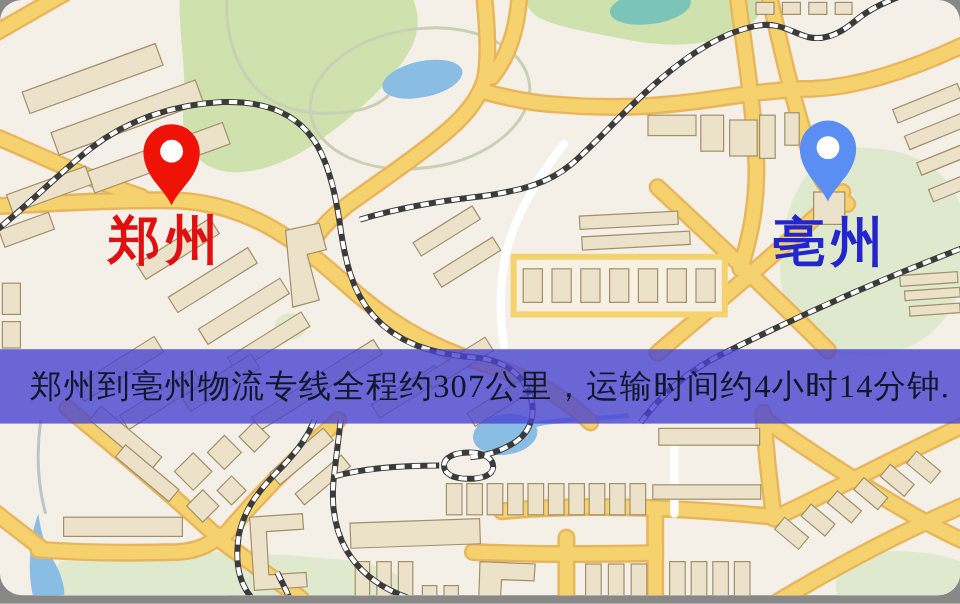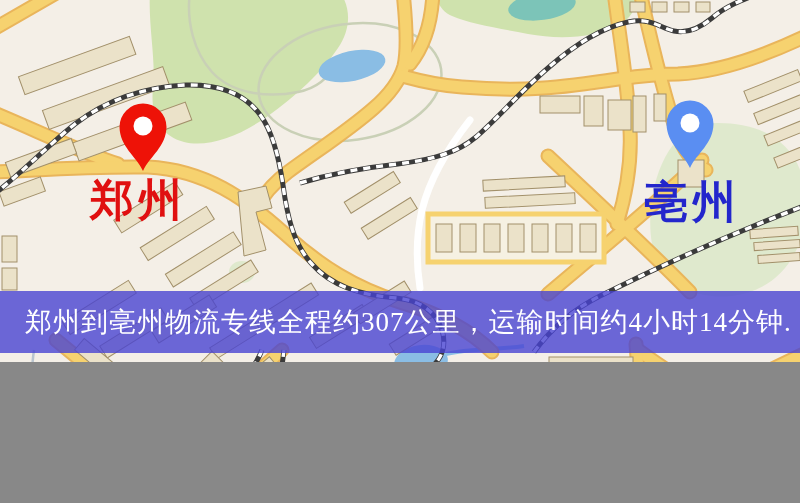--- a/index.html
+++ b/index.html
@@ -1,17 +1,17 @@
 <!DOCTYPE html>
 <html><head>
 <meta charset="utf-8">
 <style>
   html,body{margin:0;padding:0;background:#888;}
-  #screen{position:relative;width:800px;height:362px;overflow:hidden;
-          font-family:"Liberation Serif","DejaVu Serif",serif;}
+  #screen{position:relative;width:800px;height:496px;overflow:hidden;
+          font-family:"Liberation Serif","DejaVu Serif",serif;border-radius:18px;}
   #map-svg{position:absolute;left:0;top:0;display:block;}
   .bld{fill:#ebe2c9;stroke:#a2906a;stroke-width:1;}
   .rail-base{fill:none;stroke-width:5;stroke-linecap:butt;}
   .rail-dash{fill:none;stroke-width:3.4;stroke-dasharray:7 6;stroke-linecap:butt;}
   .road-casing{fill:none;stroke-width:15;stroke-linecap:round;stroke-linejoin:round;}
   .road-fill{fill:none;stroke-width:11;stroke-linecap:round;stroke-linejoin:round;}
   .road-minor{fill:none;stroke:#ffffff;stroke-width:7;stroke-linecap:round;}
   .trail{fill:none;stroke:#c9d0b6;stroke-width:2.5;}
   .stream{fill:none;stroke:#b9c4cf;stroke-width:2.5;}
   .city-label{font-family:"Liberation Serif","DejaVu Serif",serif;font-size:44px;
@@ -271,14 +271,14 @@
 
     <g transform="translate(547,-3)">
       <path d="M 143 171 C 136 156 120 147 119.5 127 A 23.5 23.5 0 1 1 166.5 127 C 166 147 150 156 143 171 Z" fill="#5a8ef2"></path>
       <circle cx="143" cy="126" r="9.5" fill="#ffffff"></circle>
     </g>
 
     <text class="city-label" x="138" y="215" text-anchor="middle" fill="#e01010">郑州</text>
     <text class="city-label" x="692" y="217" text-anchor="middle" fill="#2326cc">亳州</text>
   </svg>
 
-  <div id="banner" style="background-color: rgba(72, 68, 210, 0.8); color: #ffffff;">郑州到亳州物流专线全程约307公里，运输时间约4小时14分钟.</div>
+  <div id="banner" style="background-color: rgba(72, 68, 210, 0.8); color: #0f172a;">郑州到亳州物流专线全程约307公里，运输时间约4小时14分钟.</div>
 </div>
 
 </body></html>

